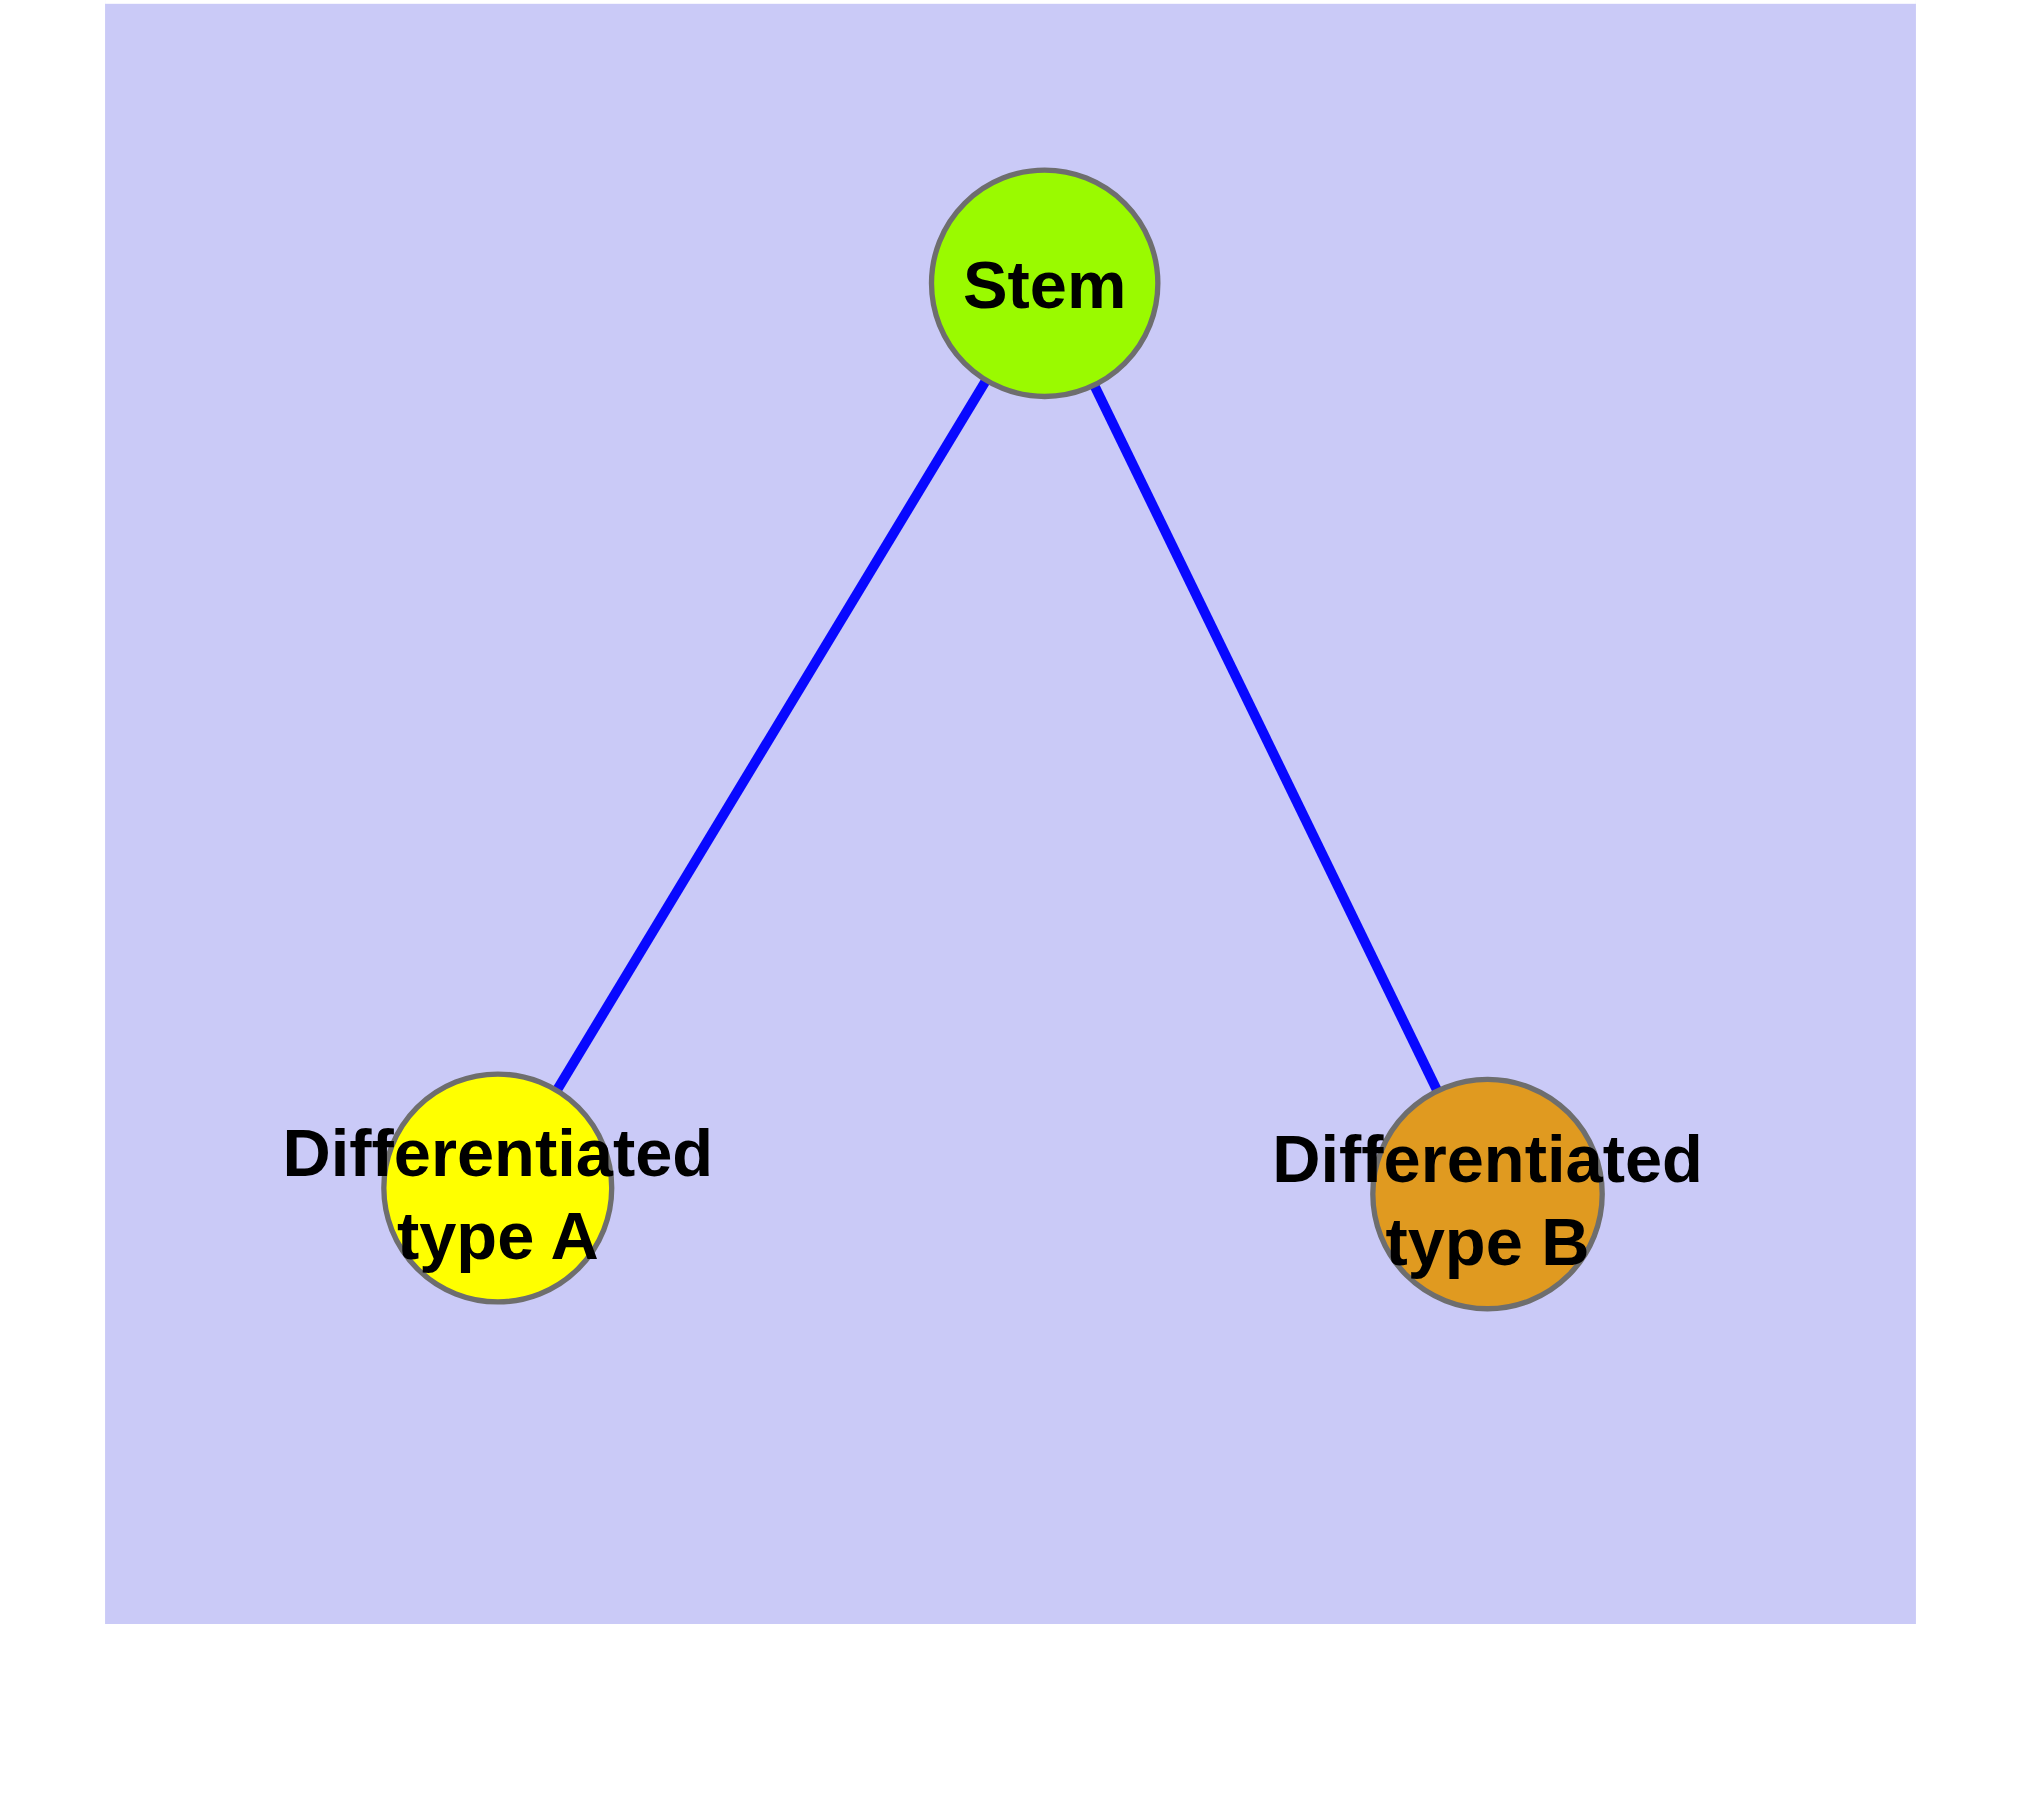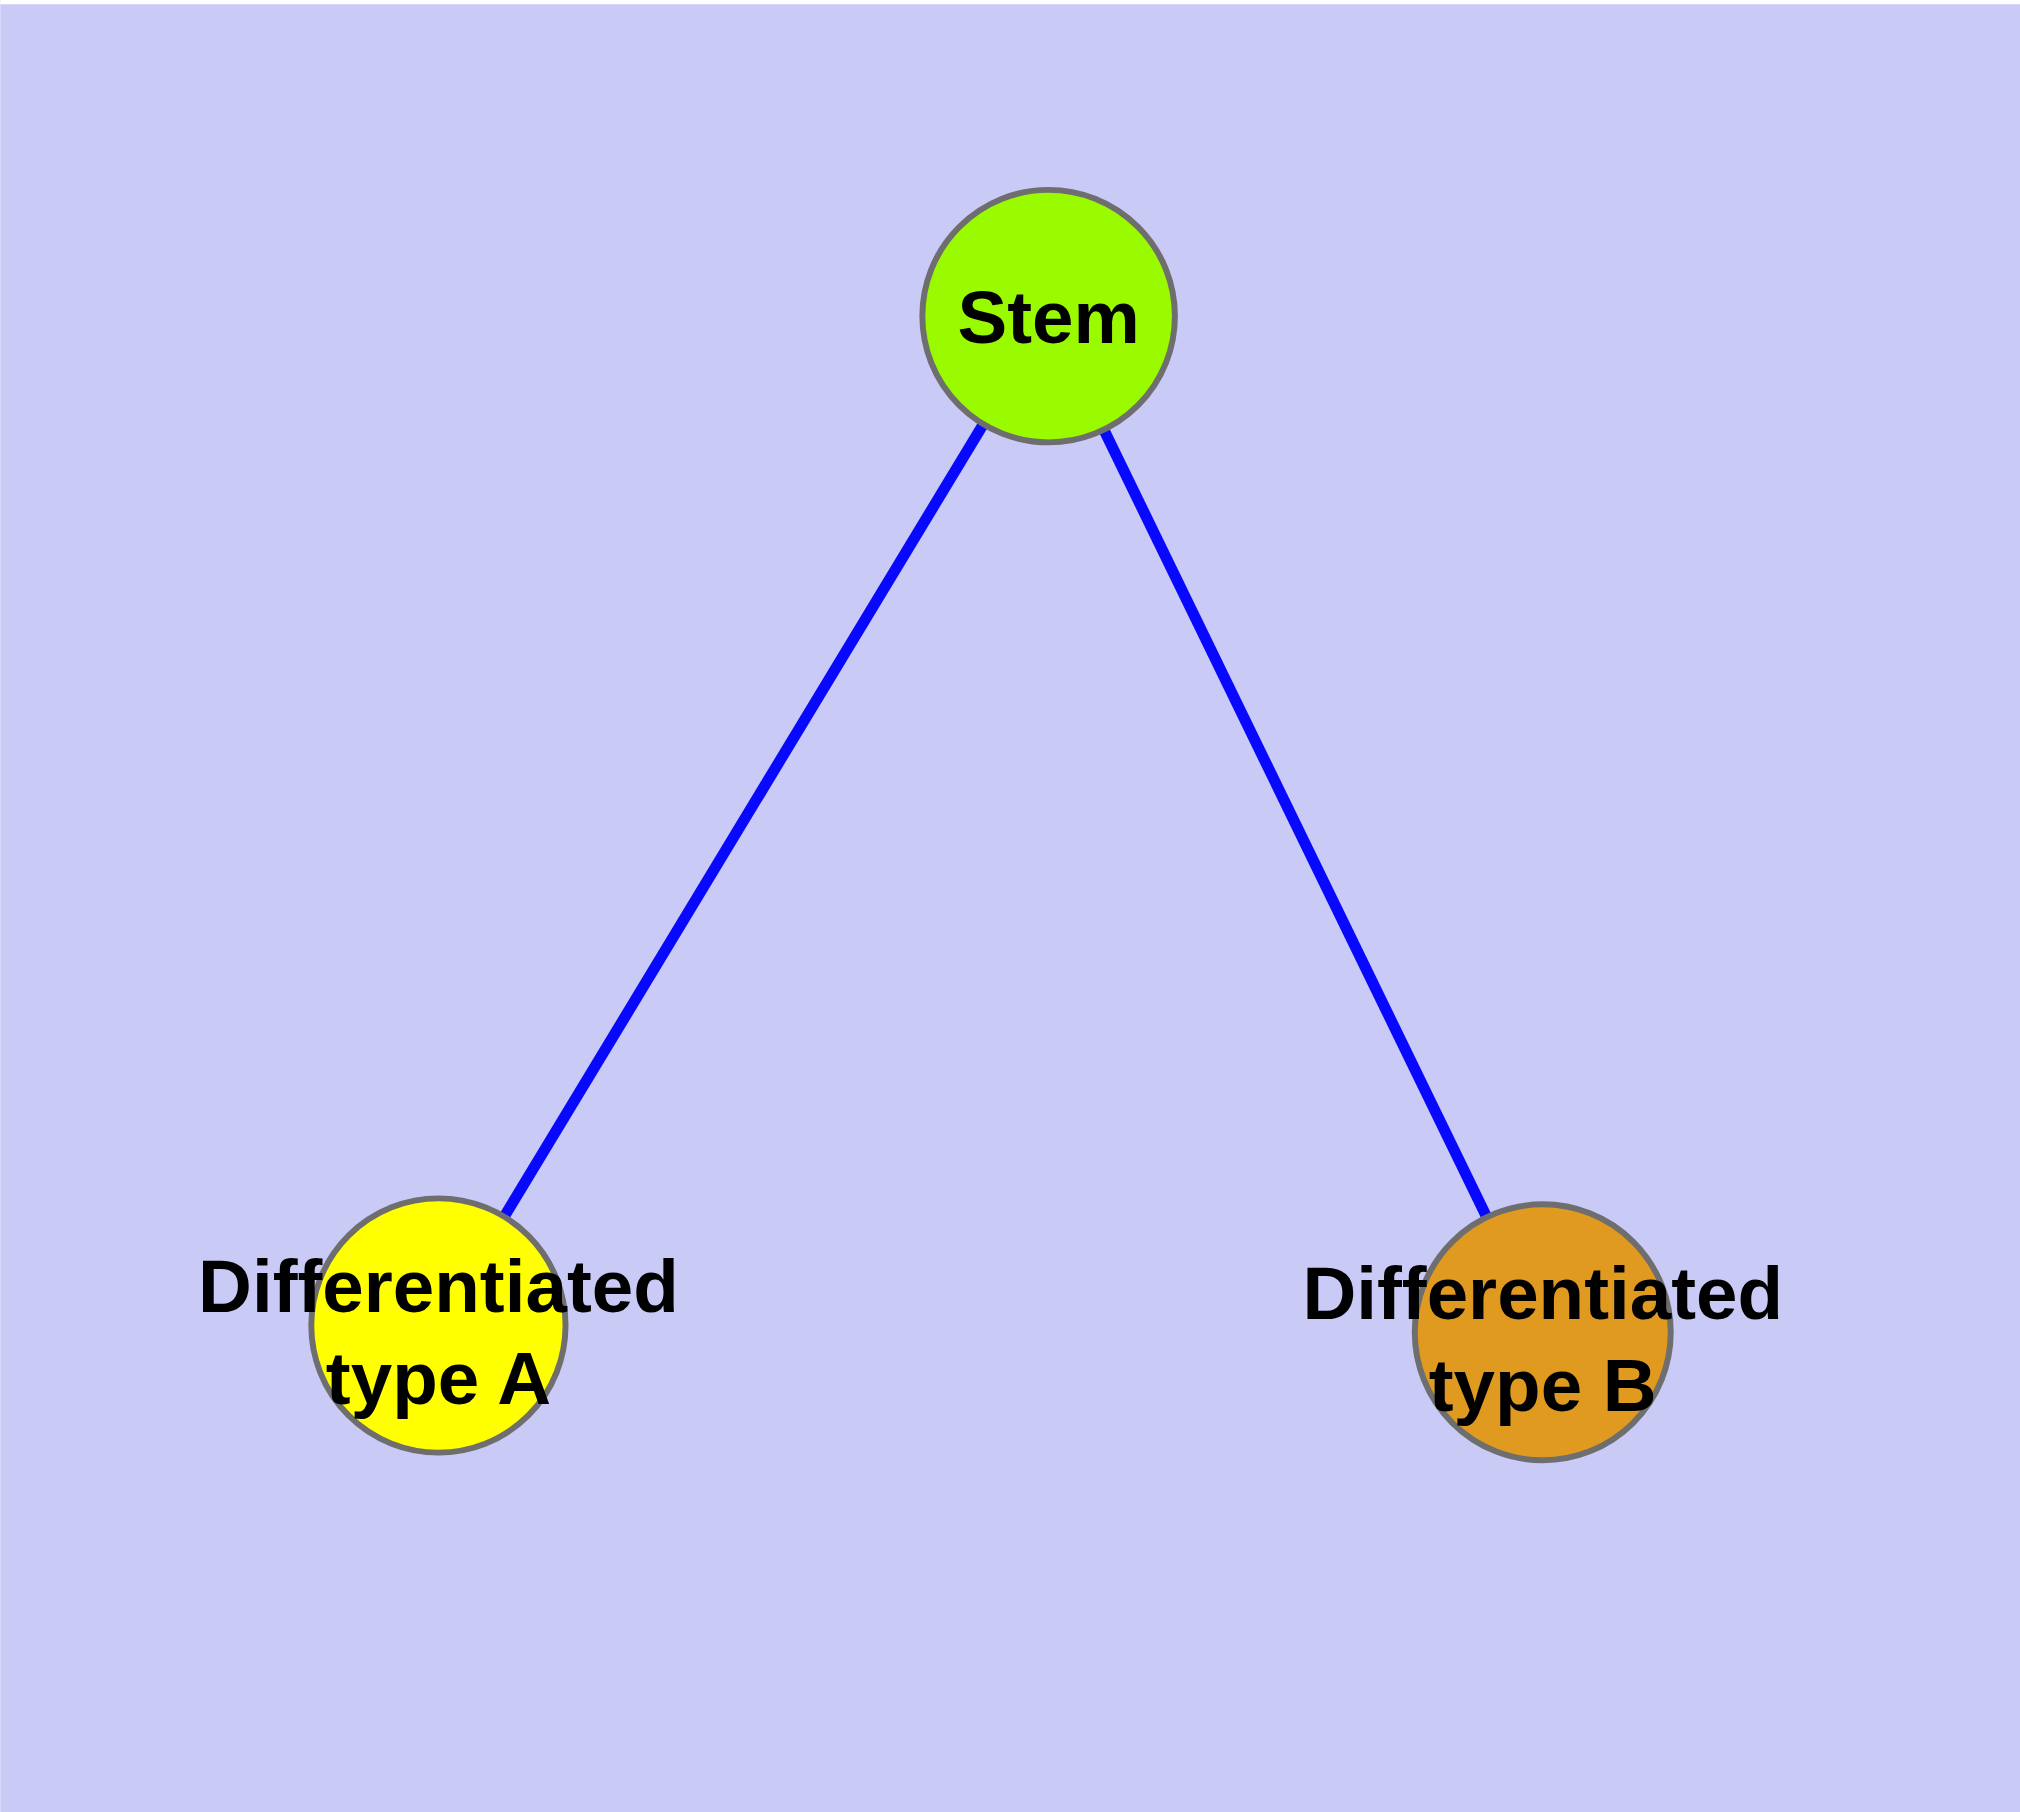--- a/index.html
+++ b/index.html
@@ -3,21 +3,21 @@
 <meta charset="utf-8">
 <style>
   html, body {
     margin: 0;
     padding: 0;
     background: #ffffff;
   }
   .stage {
     position: relative;
     width: 2021px;
-    height: 1812px;
+    height: 1624px;
     overflow: hidden;
     font-family: "Liberation Sans", sans-serif;
     text-decoration: underline;
   }
   .stage svg {
     display: block;
     width: 100%;
     height: 100%;
   }
   .node-label {

